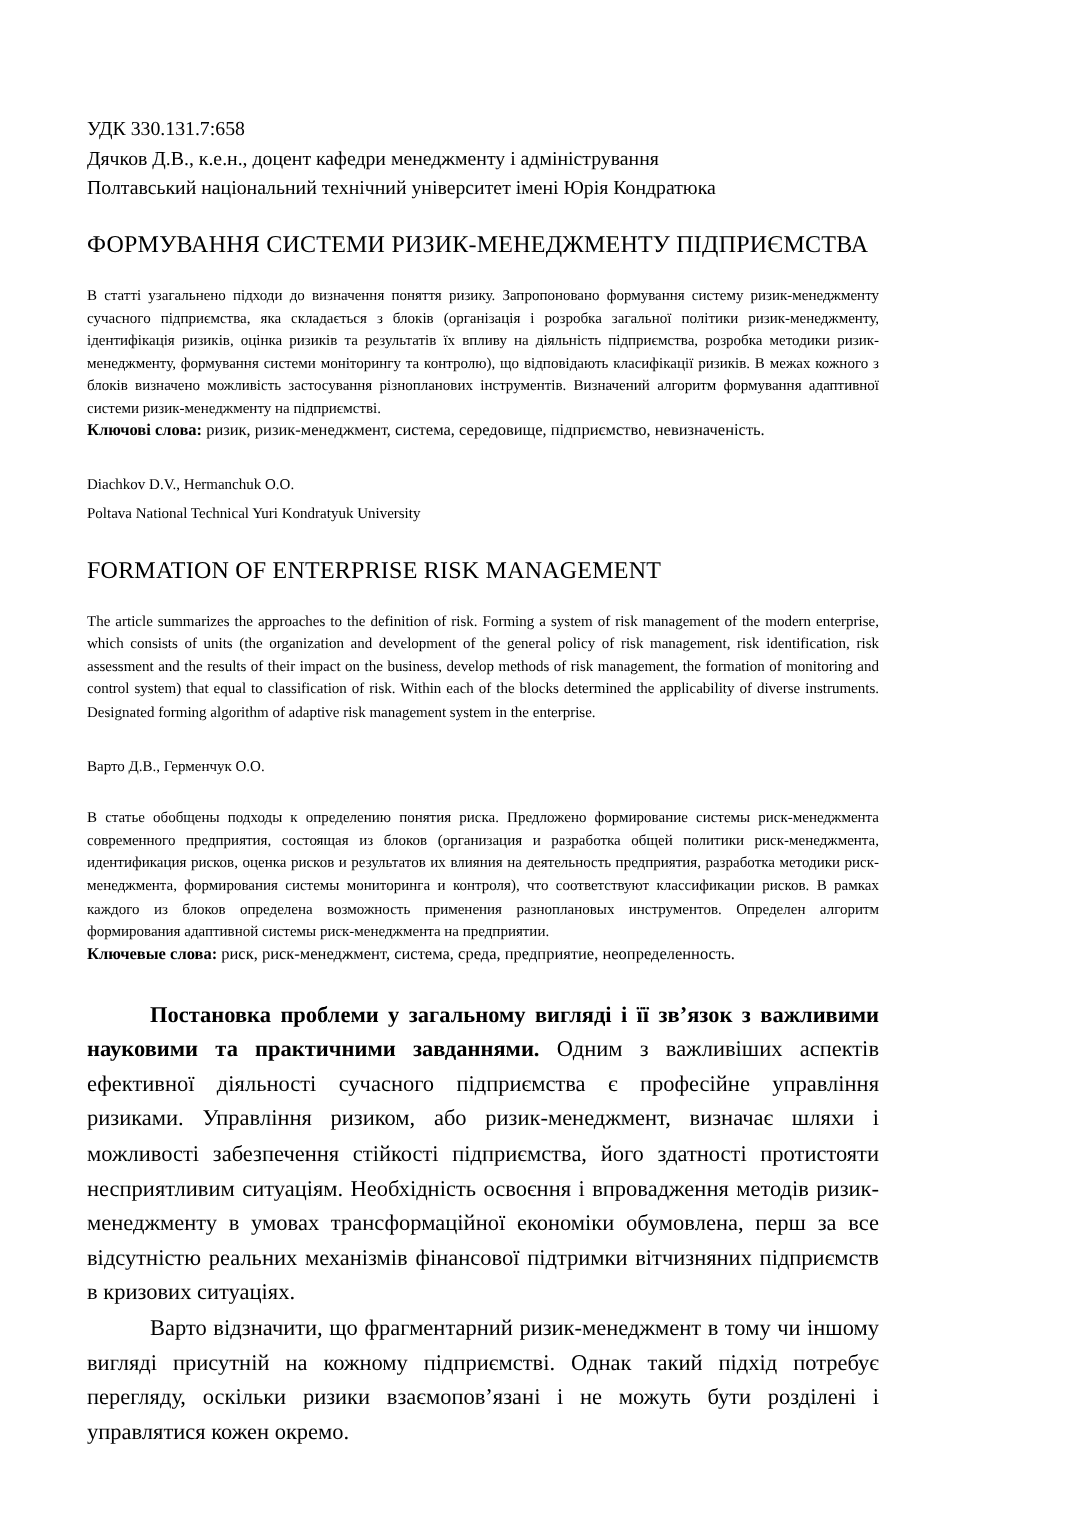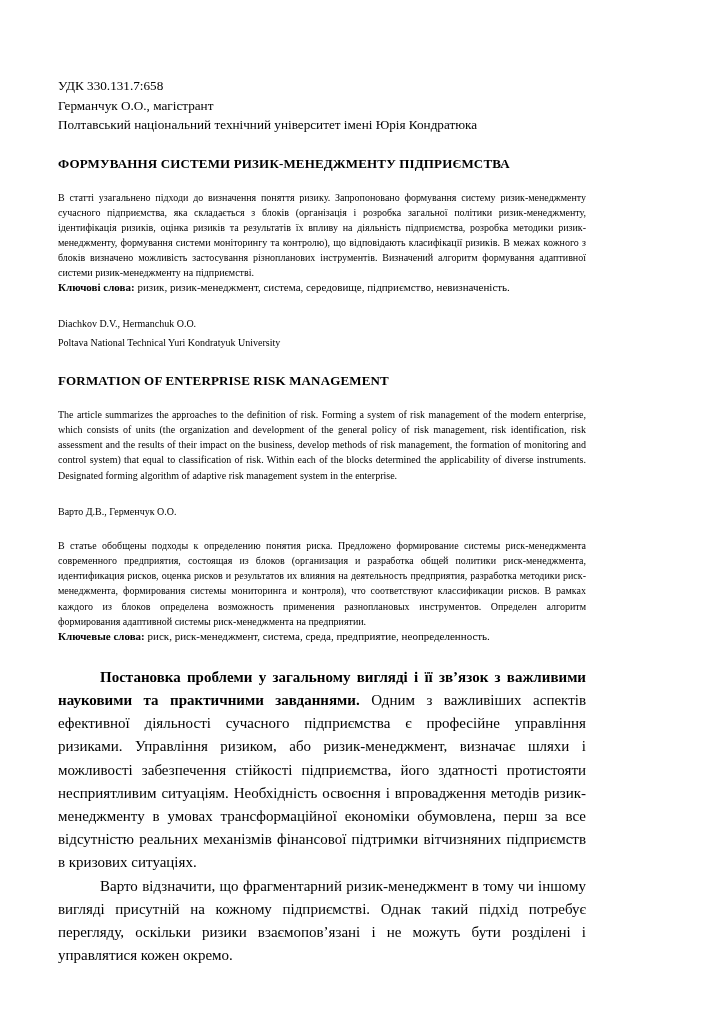--- a/index.html
+++ b/index.html
@@ -21,22 +21,22 @@
     height: 1024px;
     box-sizing: border-box;
     padding: 76px 86px 0 58px;
   }
   .meta-line {
     font-size: 13.2px;
     line-height: 19.5px;
     white-space: nowrap;
   }
   .title {
-    font-size: 13px;
-    font-weight: bold;
+    font-size: 16px;
+    font-weight: normal;
     line-height: 18px;
     margin-top: 20px;
     letter-spacing: 0.15px;
   }
   .abstract {
     font-size: 10px;
     line-height: 15.1px;
     text-align: justify;
     text-justify: inter-word;
     margin-top: 17px;
@@ -71,21 +71,21 @@
   .body-para b {
     font-weight: bold;
   }
 </style>
 </head>
 <body>
 
 <div class="page">
 
   <div class="meta-line">УДК 330.131.7:658</div>
-  <div class="meta-line">Германчук О.О., магістрант</div>
+  <div class="meta-line">Дячков Д.В., к.е.н., доцент кафедри менеджменту і адміністрування</div>
   <div class="meta-line">Полтавський національний технічний університет імені Юрія Кондратюка</div>
 
   <div class="title">ФОРМУВАННЯ СИСТЕМИ РИЗИК-МЕНЕДЖМЕНТУ ПІДПРИЄМСТВА</div>
 
   <div class="abstract">В статті узагальнено підходи до визначення поняття ризику. Запропоновано формування систему ризик-менеджменту сучасного підприємства, яка складається з блоків (організація і розробка загальної політики ризик-менеджменту, ідентифікація ризиків, оцінка ризиків та результатів їх впливу на діяльність підприємства, розробка методики ризик-менеджменту, формування системи моніторингу та контролю), що відповідають класифікації ризиків. В межах кожного з блоків визначено можливість застосування різнопланових інструментів. Визначений алгоритм формування адаптивної системи ризик-менеджменту на підприємстві.</div>
 
   <div class="keywords"><b>Ключові слова:</b><span> ризик, ризик-менеджмент, система, середовище,  підприємство,  невизначеність.</span></div>
 
   <div class="block-gap-lg">
     <div class="en-meta">Diachkov D.V., Hermanchuk  O.O.</div>

